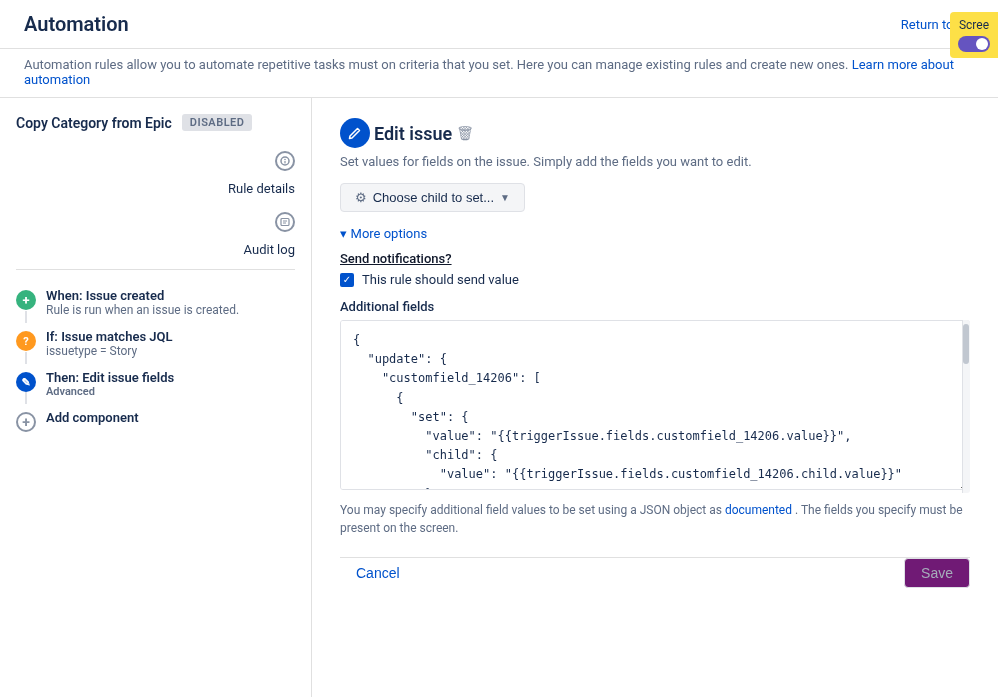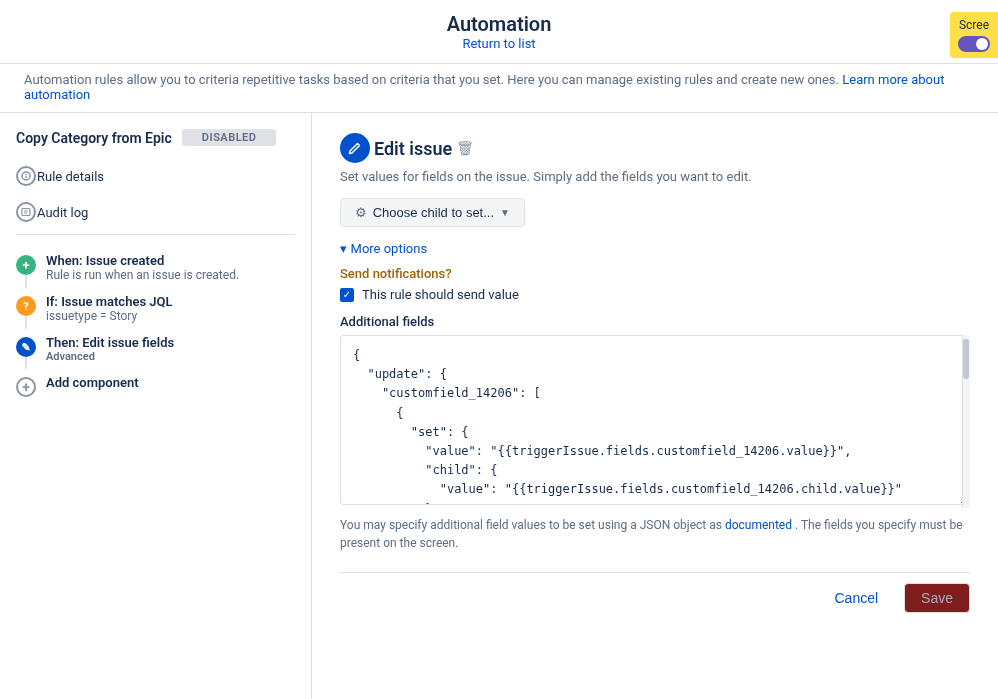--- a/index.html
+++ b/index.html
@@ -12,21 +12,20 @@
       min-height: 699px;
     }
 
     
     .top-bar {
       display: flex;
       justify-content: space-between;
       align-items: center;
       padding: 12px 24px;
       border-bottom: 1px solid #e0e0e0;
-      flex-direction: column;
     }
     .top-bar-title {
       font-size: 20px;
       font-weight: 600;
       color: #172b4d;
     }
     .top-bar-right {
       display: flex;
       align-items: center;
       gap: 12px;
@@ -71,32 +70,33 @@
     .rule-title {
       font-size: 14px;
       font-weight: 600;
       color: #172b4d;
     }
     .disabled-badge {
       background: #dfe1e6;
       color: #5e6c84;
       font-size: 11px;
       font-weight: 600;
-      padding: 2px 20px;
+      padding: 2px 8px;
       border-radius: 3px;
       letter-spacing: 0.5px;
     }
     .nav-item {
       display: flex;
-      align-items: center;
-      gap: 1px;
+      align-items: flex-end;
+      gap: 10px;
       padding: 8px 16px;
       cursor: pointer;
       font-size: 13px;
       color: #172b4d;
+      flex-direction: column;
     }
     .nav-icon {
       width: 20px;
       height: 20px;
       border-radius: 50%;
       border: 2px solid #8993a4;
       display: flex;
       align-items: center;
       justify-content: center;
       flex-shrink: 0;
@@ -230,22 +230,23 @@
       display: flex;
       align-items: center;
       gap: 4px;
     }
     .more-options-section {
       margin-bottom: 14px;
     }
     .send-notifications-label {
       font-size: 13px;
       font-weight: 500;
-      color: #a16207;
+      color: #0f172a;
       margin-bottom: 6px;
+      text-decoration: underline;
     }
     .checkbox-row {
       display: flex;
       align-items: center;
       gap: 8px;
       margin-bottom: 12px;
     }
     .checkbox-blue {
       width: 14px;
       height: 14px;
@@ -317,38 +318,37 @@
       line-height: 1.5;
     }
     .additional-info a {
       color: #0052cc;
       text-decoration: none;
     }
 
     
     .bottom-buttons {
       display: flex;
-      justify-content: flex-end;
+      justify-content: space-between;
       gap: 10px;
-      padding-top: 10px;
       border-top: 1px solid #e0e0e0;
       margin-top: 10px;
     }
     .btn-cancel {
       padding: 6px 16px;
       background: none;
       border: none;
       color: #0052cc;
       font-size: 14px;
       cursor: pointer;
       border-radius: 4px;
     }
     .btn-save {
       padding: 6px 16px;
-      background: #7f1d1d;
+      background: #701a75;
       border: 1px solid #dfe1e6;
       color: #a5adba;
       font-size: 14px;
       cursor: not-allowed;
       border-radius: 4px;
     }
 
     
     .screen-corner {
       position: fixed;
@@ -391,21 +391,21 @@
   <div class="top-bar-right">
     <a class="return-link" href="#">Return to list</a>
     <div class="screen-corner">
       <span>Scree</span>
       <div class="screen-corner-toggle"></div>
     </div>
   </div>
 </div>
 
 <div class="desc-bar">
-  <span>Automation rules allow you to criteria repetitive tasks based on criteria that you set. Here you can manage existing rules and create new ones.</span>
+  <span>Automation rules allow you to automate repetitive tasks must on criteria that you set. Here you can manage existing rules and create new ones.</span>
   <a href="#">Learn more about automation</a>
 </div>
 
 <div class="main-layout">
 
   <div class="sidebar">
     <div class="rule-title-row">
       <span class="rule-title">Copy Category from Epic</span>
       <span class="disabled-badge">DISABLED</span>
     </div>

